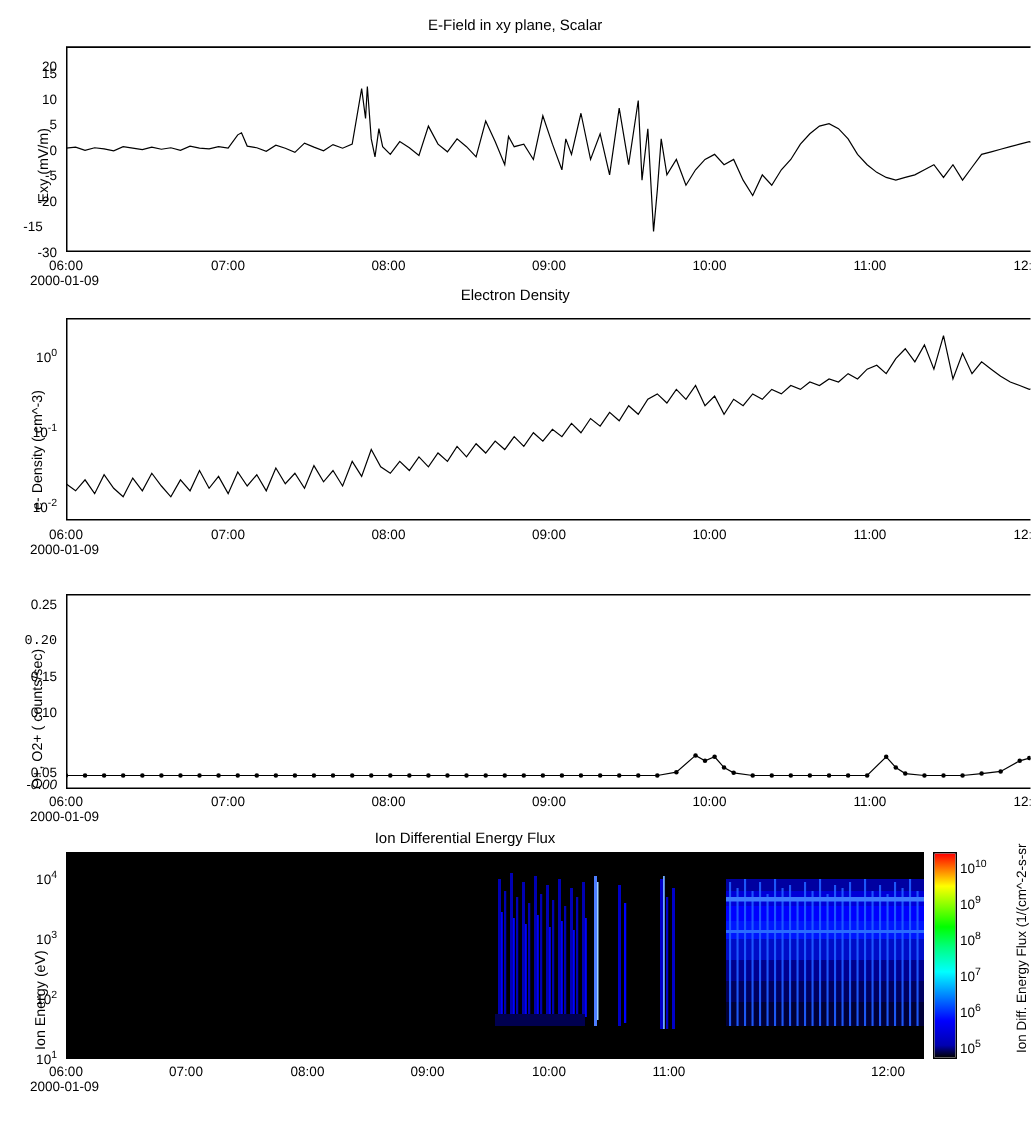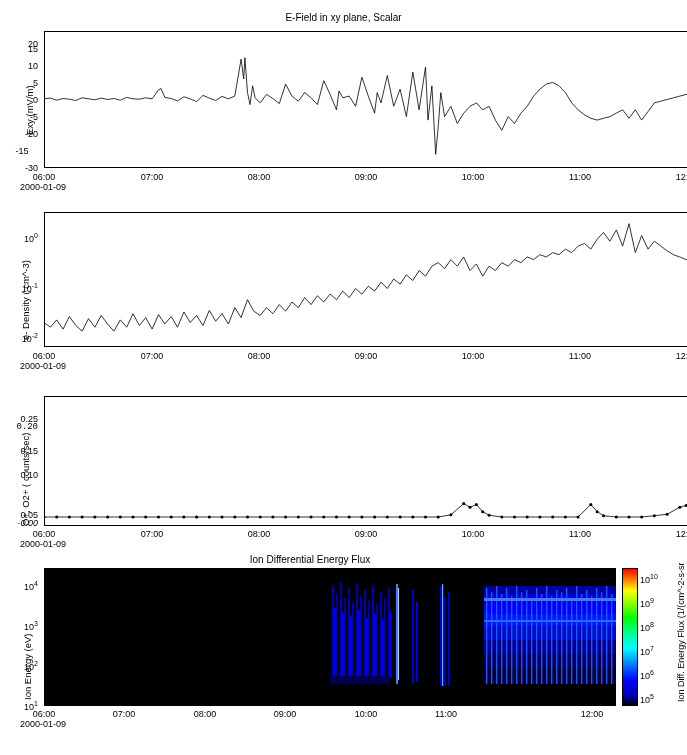--- a/index.html
+++ b/index.html
@@ -55,20 +55,21 @@
     <div class="xtick" style="left:128px;top:172px;width:48px;">07:00</div>
     <div class="xtick" style="left:235px;top:172px;width:48px;">08:00</div>
     <div class="xtick" style="left:342px;top:172px;width:48px;">09:00</div>
     <div class="xtick" style="left:449px;top:172px;width:48px;">10:00</div>
     <div class="xtick" style="left:556px;top:172px;width:48px;">11:00</div>
     <div class="xtick" style="left:663px;top:172px;width:48px;">12:00</div>
     <div class="datelbl" style="left:20px;top:182px;">2000-01-09</div>
   </div>
 
   <div class="panel" style="left:0;top:190px;width:687px;height:195px;">
+    <div class="title" style="left:0;top:2px;width:687px;">Electron Density</div>
     <div class="ylabel" style="left:20px;top:150px;">e- Density ( cm^-3)</div>
 
     <div class="ytick" style="left:8px;top:42px;width:30px;">10<span class="sup">0</span></div>
     <div class="ytick" style="left:8px;top:92px;width:30px;">10<span class="sup">-1</span></div>
     <div class="ytick" style="left:8px;top:142px;width:30px;">10<span class="sup">-2</span></div>
 
     <div class="plotbox" style="left:44px;top:22px;width:763px;height:135px;"></div>
 
     <svg width="763" height="135" style="position:absolute;left:44px;top:22px;" viewBox="0 0 763 135">
       <polyline fill="none" stroke="#000" stroke-width="0.8" points="0.0,110.5 6.4,115.2 12.7,107.9 19.1,117.1 25.4,104.5 31.8,113.5 38.1,119.2 44.5,106.7 50.9,115.2 57.2,103.5 63.6,112.0 69.9,119.2 76.3,107.9 82.7,115.2 89.0,101.7 95.4,113.5 101.7,105.6 108.1,117.1 114.5,102.6 120.8,112.0 127.2,104.5 133.5,115.2 139.9,100.0 146.2,110.5 152.6,103.5 159.0,113.5 165.3,98.4 171.7,109.2 178.0,101.7 184.4,112.0 190.8,95.6 197.1,105.6 203.5,87.7 209.8,99.2 216.2,103.5 222.5,95.6 228.9,101.7 235.3,92.6 241.6,99.2 248.0,90.0 254.3,95.6 260.7,85.6 267.0,92.6 273.4,83.8 279.8,90.0 286.1,82.1 292.5,87.7 298.8,79.1 305.2,85.6 311.6,76.5 317.9,82.1 324.3,74.2 330.6,79.1 337.0,70.2 343.3,76.5 349.7,67.0 356.1,72.1 362.4,62.9 368.8,68.5 375.1,58.5 381.5,64.2 387.9,54.2 394.2,50.6 400.6,56.7 406.9,47.6 413.3,54.2 419.7,45.0 426.0,58.5 432.4,52.0 438.7,64.2 445.1,54.2 451.4,58.5 457.8,50.6 464.2,54.2 470.5,47.6 476.9,50.6 483.2,45.0 489.6,47.6 495.9,42.7 502.3,45.0 508.7,40.6 515.0,42.7 521.4,37.1 527.7,40.6 534.1,34.1 540.5,31.5 546.8,37.1 553.2,27.1 559.5,20.5 565.9,29.2 572.3,17.9 578.6,34.1 585.0,11.7 591.3,40.6 597.7,23.5 604.0,37.1 610.4,29.2 616.8,34.1 623.1,38.8 629.5,42.7 635.8,45.0 642.2,47.6 648.5,46.0 661.3,45.0 674.0,44.0 686.7,42.7 699.4,43.6 712.1,42.3 724.8,41.4 737.6,40.6 750.3,39.9 763.0,39.1"></polyline>
@@ -80,21 +81,21 @@
     <div class="xtick" style="left:342px;top:161px;width:48px;">09:00</div>
     <div class="xtick" style="left:449px;top:161px;width:48px;">10:00</div>
     <div class="xtick" style="left:556px;top:161px;width:48px;">11:00</div>
     <div class="xtick" style="left:663px;top:161px;width:48px;">12:00</div>
     <div class="datelbl" style="left:20px;top:171px;">2000-01-09</div>
   </div>
 
   <div class="panel" style="left:0;top:378px;width:687px;height:185px;">
     <div class="ylabel" style="left:20px;top:148px;">O+, O2+ ( counts/sec)</div>
 
-    <div class="ytick" style="left:2px;top:36px;width:36px;">0.25</div>
+    <div class="ytick" style="left:2px;top:20px;width:36px;">0.25</div>
     <div class="ytick" style="left:2px;top:44px;width:36px;font-family:Liberation Mono, monospace;">0.20</div>
     <div class="ytick" style="left:2px;top:68px;width:36px;">0.15</div>
     <div class="ytick" style="left:2px;top:92px;width:36px;">0.10</div>
     <div class="ytick" style="left:2px;top:132px;width:36px;">0.05</div>
     <div class="ytick" style="left:2px;top:140px;width:36px;font-style:italic;">-0.00</div>
 
     <div class="plotbox" style="left:44px;top:18px;width:763px;height:130px;"></div>
 
     <svg width="763" height="130" style="position:absolute;left:44px;top:18px;" viewBox="0 0 763 130">
       <polyline fill="none" stroke="#000" stroke-width="0.8" points="0.0,121.0 12.7,121.0 25.4,121.0 38.1,121.0 50.9,121.0 63.6,121.0 76.3,121.0 89.0,121.0 101.7,121.0 114.5,121.0 127.2,121.0 139.9,121.0 152.6,121.0 165.3,121.0 178.0,121.0 190.8,121.0 203.5,121.0 216.2,121.0 228.9,121.0 241.6,121.0 254.3,121.0 267.0,121.0 279.8,121.0 292.5,121.0 305.2,121.0 317.9,121.0 330.6,121.0 343.3,121.0 356.1,121.0 368.8,121.0 381.5,121.0 394.2,121.0 406.9,118.8 419.7,107.6 426.0,111.2 432.4,108.5 438.7,115.7 445.1,119.2 457.8,121.0 470.5,121.0 483.2,121.0 495.9,121.0 508.7,121.0 521.4,121.0 534.1,121.0 546.8,108.5 553.2,115.7 559.5,119.7 572.3,121.0 585.0,121.0 597.7,121.0 610.4,119.7 623.1,118.3 635.8,111.2 642.2,109.4 648.5,110.7 654.9,104.0 661.3,102.2 667.6,104.4 674.0,96.4 680.3,93.2 686.7,89.7 693.1,82.9 699.4,86.1 705.8,78.4 712.1,74.0 718.5,77.1 724.8,68.1 731.2,72.6 737.6,63.7 743.9,67.2 750.3,56.0 756.6,60.5 763.0,52.9"></polyline>

